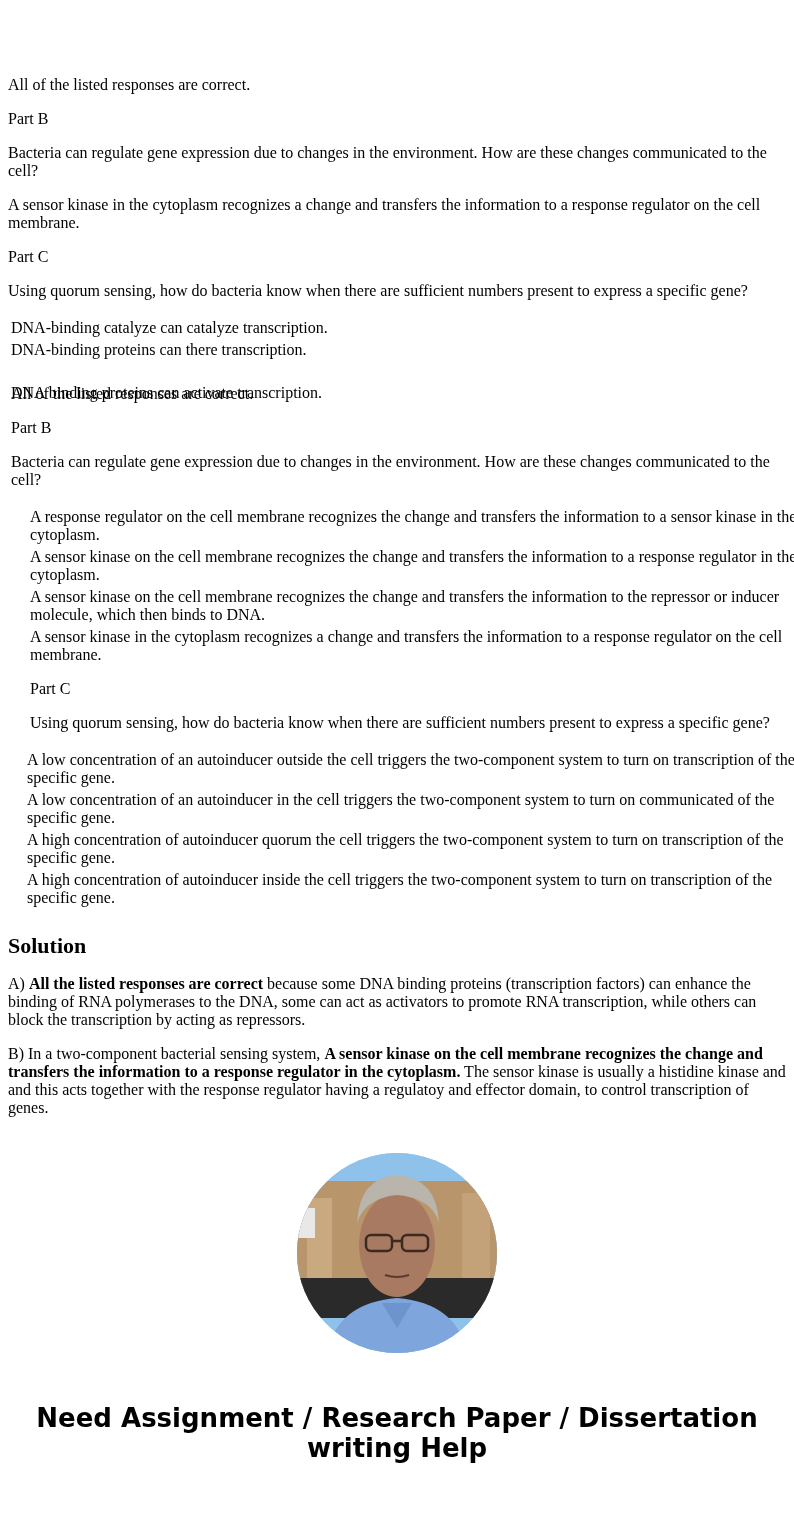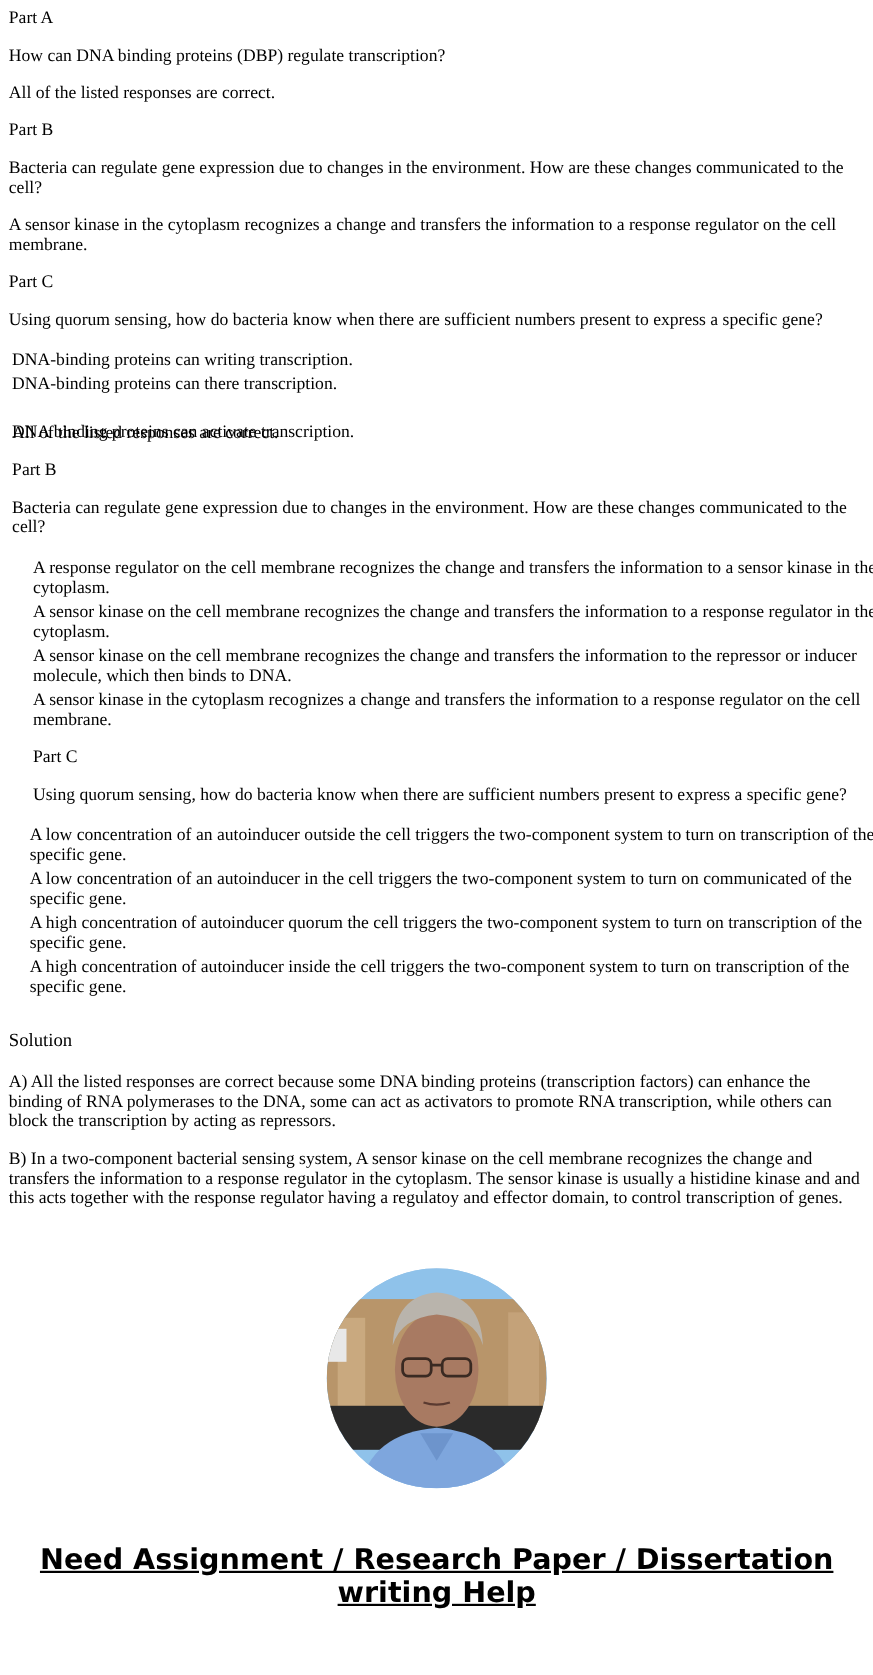--- a/index.html
+++ b/index.html
@@ -11,52 +11,50 @@
     line-height: 18px;
   }
   p { margin: 0; }
   .wrap { position: relative; width: 794px; height: 1523px; }
   .t { position: absolute; left: 8px; width: 778px; }
   .opt1 { position: absolute; left: 11px; width: 770px; }
   .opt2 { position: absolute; left: 30px; width: 770px; }
   .opt3 { position: absolute; left: 27px; width: 770px; }
   h3.sol {
     position: absolute; left: 8px; top: 935px; margin: 0;
-    font-size: 17px; font-weight: normal; line-height: 22px;
+    font-size: 22px; font-weight: bold; line-height: 22px;
   }
-  b { font-weight: normal; text-align: center; }
+  b { font-weight: bold; text-align: center; }
   .avatar {
     position: absolute; left: 297px; top: 1153px;
     width: 200px; height: 200px; border-radius: 50%;
     overflow: hidden;
     background: #9cc3e6;
   }
   .promo {
     position: absolute; left: 0; top: 1403px; width: 794px;
     text-align: center;
     font-family: "DejaVu Sans", sans-serif;
-    font-weight: bold; font-size: 26px; line-height: 30px; text-decoration: underline;
+    font-weight: bold; font-size: 26px; line-height: 30px;
   }
 </style>
 </head>
 <body>
 
 <div class="wrap">
 
-  <p class="t" style="top:8px">Part A</p>
-  <p class="t" style="top:42px">How can DNA binding proteins (DBP) regulate transcription?</p>
   <p class="t" style="top:76px">All of the listed responses are correct.</p>
   <p class="t" style="top:110px">Part B</p>
   <p class="t" style="top:144px">Bacteria can regulate gene expression due to changes in the environment. How are these changes communicated to the cell?</p>
   <p class="t" style="top:196px">A sensor kinase in the cytoplasm recognizes a change and transfers the information to a response regulator on the cell membrane.</p>
   <p class="t" style="top:248px">Part C</p>
   <p class="t" style="top:282px">Using quorum sensing, how do bacteria know when there are sufficient numbers present to express a specific gene?</p>
 
   <div>
-    <p class="opt1" style="top:319px">DNA-binding proteins can writing transcription.</p>
+    <p class="opt1" style="top:319px">DNA-binding catalyze can catalyze transcription.</p>
     <p class="opt1" style="top:341px">DNA-binding proteins can there transcription.</p>
     <p class="opt1" style="top:384px">DNA binding proteins can activate transcription.</p>
     <p class="opt1" style="top:385px">All of the listed responses are correct.</p>
   </div>
 
   <p class="opt1" style="top:419px">Part B</p>
   <p class="opt1" style="top:453px">Bacteria can regulate gene expression due to changes in the environment. How are these changes communicated to the cell?</p>
 
   <div>
     <p class="opt2" style="top:508px">A response regulator on the cell membrane recognizes the change and transfers the information to a sensor kinase in the cytoplasm.</p>

